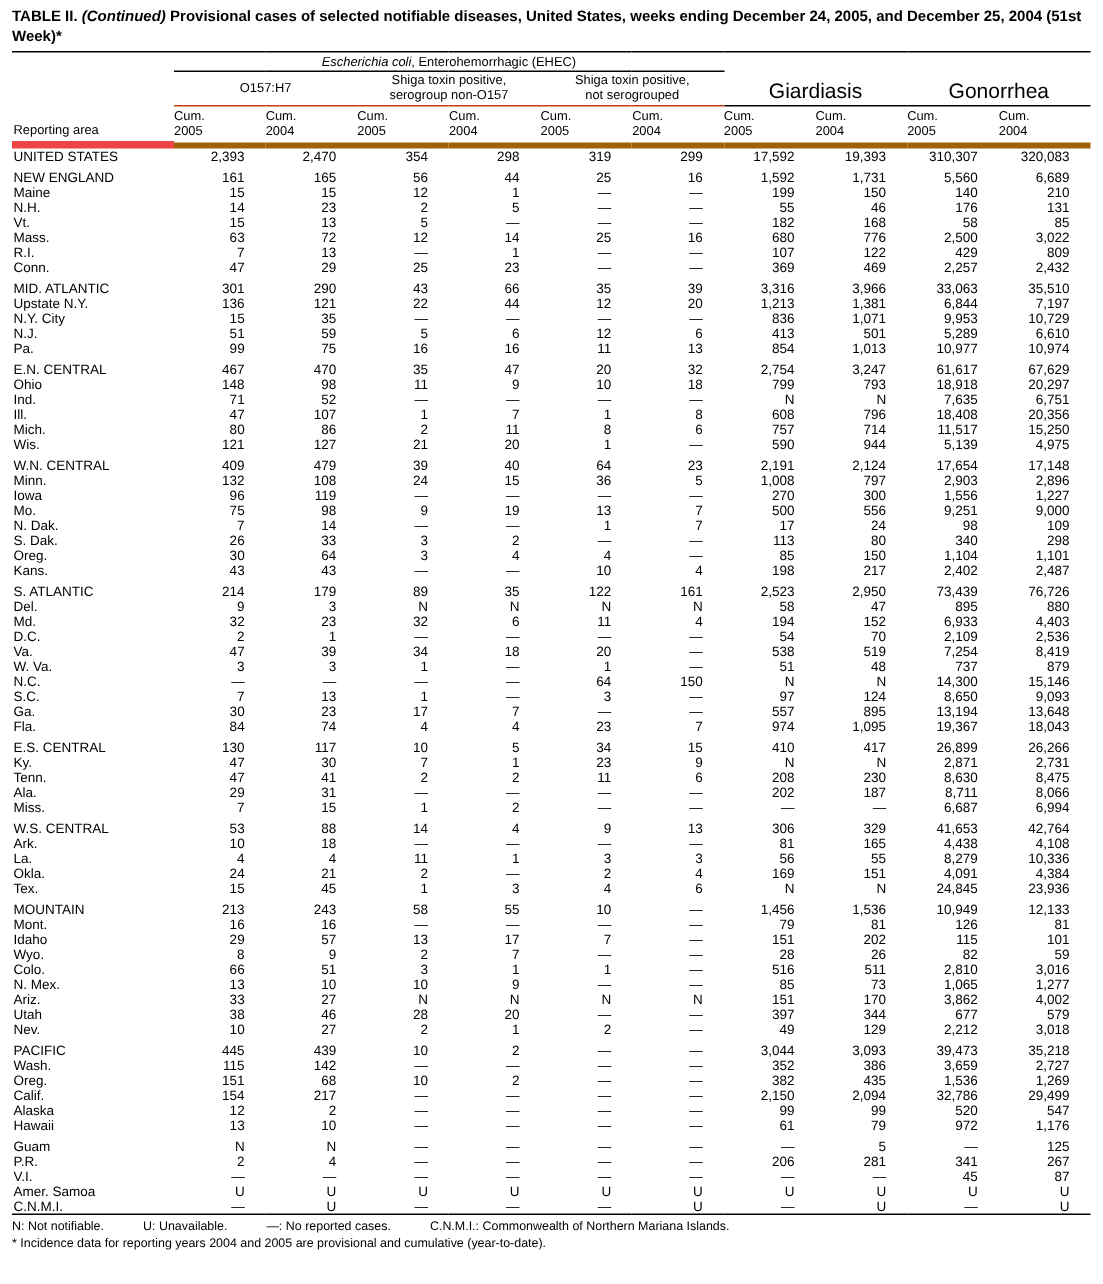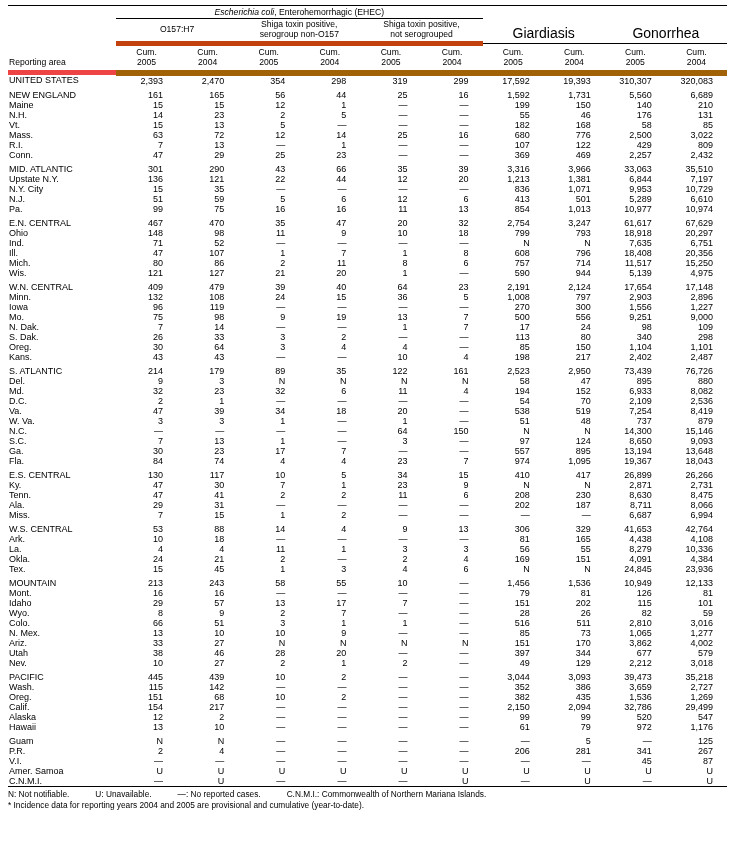--- a/index.html
+++ b/index.html
@@ -17,38 +17,41 @@
   table.datatable {
     width: 100%; border-collapse: collapse; table-layout: fixed;
     border-top: 1.5px solid #000; border-bottom: 1.5px solid #000;
   }
   col.c-area { width: 108px; }
 
   th { font-weight: normal; padding: 0; }
   th.areahead { vertical-align: bottom; text-align: left; font-size: 8.6px; padding: 0 0 3px 1px; border-bottom: 5px solid #ef4444; }
   th.spanner { font-size: 8.6px; text-align: center; vertical-align: bottom; border-bottom: 1px solid #000; padding: 1px 2px; }
   th.spanner .sci { font-style: italic; }
-  th.subhead { font-size: 8.6px; text-align: center; vertical-align: middle; line-height: 1.15; border-bottom: 5px solid #c2410c; padding: 1px 2px; }
+  th.subhead { font-size: 8.6px; text-align: center; vertical-align: middle; line-height: 1.15; border-bottom: 1px solid #c2410c; padding: 1px 2px; }
   th.disease { font-size: 14px; text-align: center; vertical-align: bottom; border-bottom: 1px solid #000; padding: 1px 2px 2px 2px; }
-  th.cumhead { font-size: 8.6px; text-align: center; vertical-align: bottom; line-height: 1.15; border-bottom: 6px solid #a16207; padding: 2px 0 2px 0; }
+  th.cumhead { font-size: 8.6px; text-align: left; vertical-align: bottom; line-height: 1.15; border-bottom: 4px solid #a16207; padding: 2px 0 2px 0; }
 
   tbody td { font-size: 9px; line-height: 10px; padding: 0; }
   td.area { text-align: left; padding-left: 1px; white-space: nowrap; }
   td.num  { text-align: right; padding-right: 14px; white-space: nowrap; }
   tr.gap td { height: 4px; line-height: 4px; font-size: 1px; padding: 0; }
 
   .footnotes { font-size: 8.3px; line-height: 1.35; margin-top: 2px; }
   .legend span { margin-right: 26px; }
   .note { margin-top: 0; }
 </style>
 </head>
 <body>
 
 <div class="page">
 
+  <div class="title">
+    <span>TABLE II. </span><span class="cont">(Continued)</span><span> Provisional cases of selected notifiable diseases, United States, weeks ending December 24, 2005, and December 25, 2004 (51st Week)*</span>
+  </div>
 
   <table class="datatable">
     <colgroup>
       <col class="c-area">
       <col>
         <col>
         <col>
         <col>
         <col>
         <col>
@@ -517,21 +520,21 @@
           <td class="area">Md.</td>
           <td class="num">32</td>
           <td class="num">23</td>
           <td class="num">32</td>
           <td class="num">6</td>
           <td class="num">11</td>
           <td class="num">4</td>
           <td class="num">194</td>
           <td class="num">152</td>
           <td class="num">6,933</td>
-          <td class="num">8,082</td>
+          <td class="num">4,403</td>
         </tr>
         <tr>
           <td class="area">D.C.</td>
           <td class="num">2</td>
           <td class="num">1</td>
           <td class="num">—</td>
           <td class="num">—</td>
           <td class="num">—</td>
           <td class="num">—</td>
           <td class="num">54</td>

